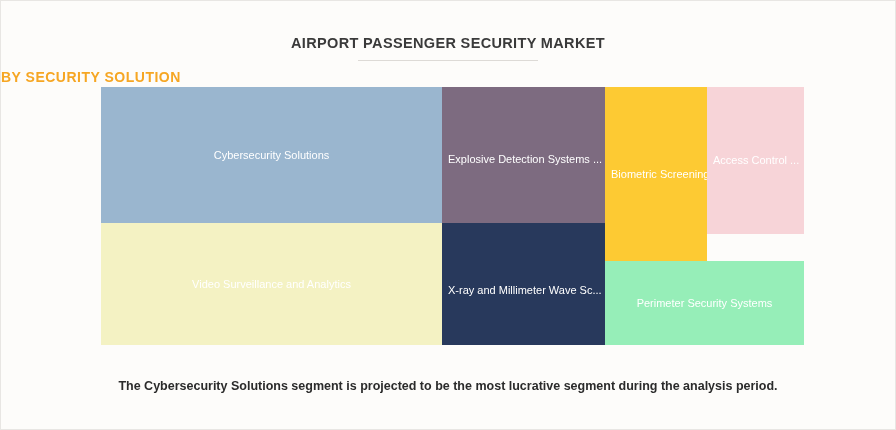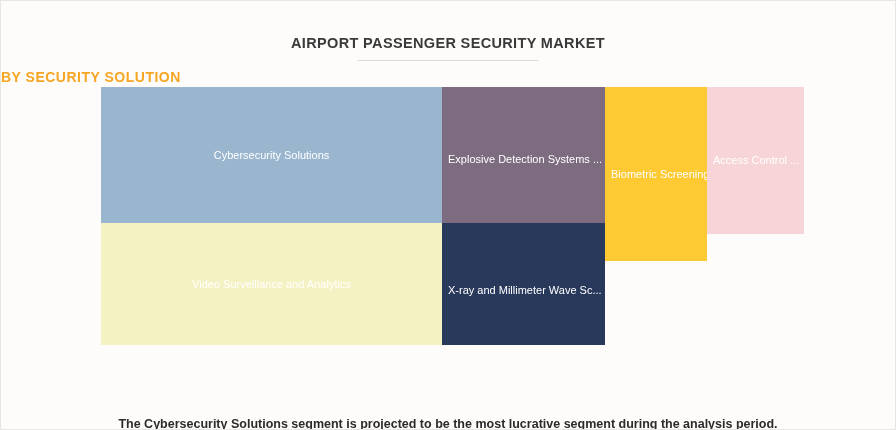--- a/index.html
+++ b/index.html
@@ -73,21 +73,20 @@
   }
   #footer-note {
     position: absolute;
     left: 0;
     right: 0;
     top: 378px;
     text-align: center;
     font-size: 12.5px;
     font-weight: bold;
     color: #2b2b2b;
-    margin-top: 38px;
   }
   #source-line {
     position: absolute;
     right: 96px;
     top: 404px;
     font-size: 8px;
     color: #a8a6a3;
     letter-spacing: 0.1px;
   }
 </style>
@@ -114,18 +113,21 @@
       </div>
       <div class="tile" style="left: 341px; top: 136px; width: 163px; height: 122px; background: rgb(40, 57, 92);">
         <span class="tile-label" style="color: rgb(255, 255, 255); margin-top: 12px;">X-ray and Millimeter Wave Sc...</span>
       </div>
       <div class="tile" style="left: 504px; top: 0px; width: 102px; height: 174px; background: rgb(253, 202, 51);">
         <span class="tile-label" style="color: rgb(255, 255, 255);">Biometric Screening</span>
       </div>
       <div class="tile" style="left: 606px; top: 0px; width: 97px; height: 147px; background: rgb(247, 212, 216);">
         <span class="tile-label" style="color: rgb(255, 255, 255);">Access Control ...</span>
       </div>
+      <div class="tile" style="left: 504px; top: 174px; width: 199px; height: 84px; background: rgb(150, 238, 184);">
+        <span class="tile-label" style="color: rgb(255, 255, 255);">Perimeter Security Systems</span>
+      </div>
     </div>
 
   <div id="footer-note">The Cybersecurity Solutions segment is projected to be the most lucrative segment during the analysis period.</div>
 
 
 </div>
 
 </body></html>

